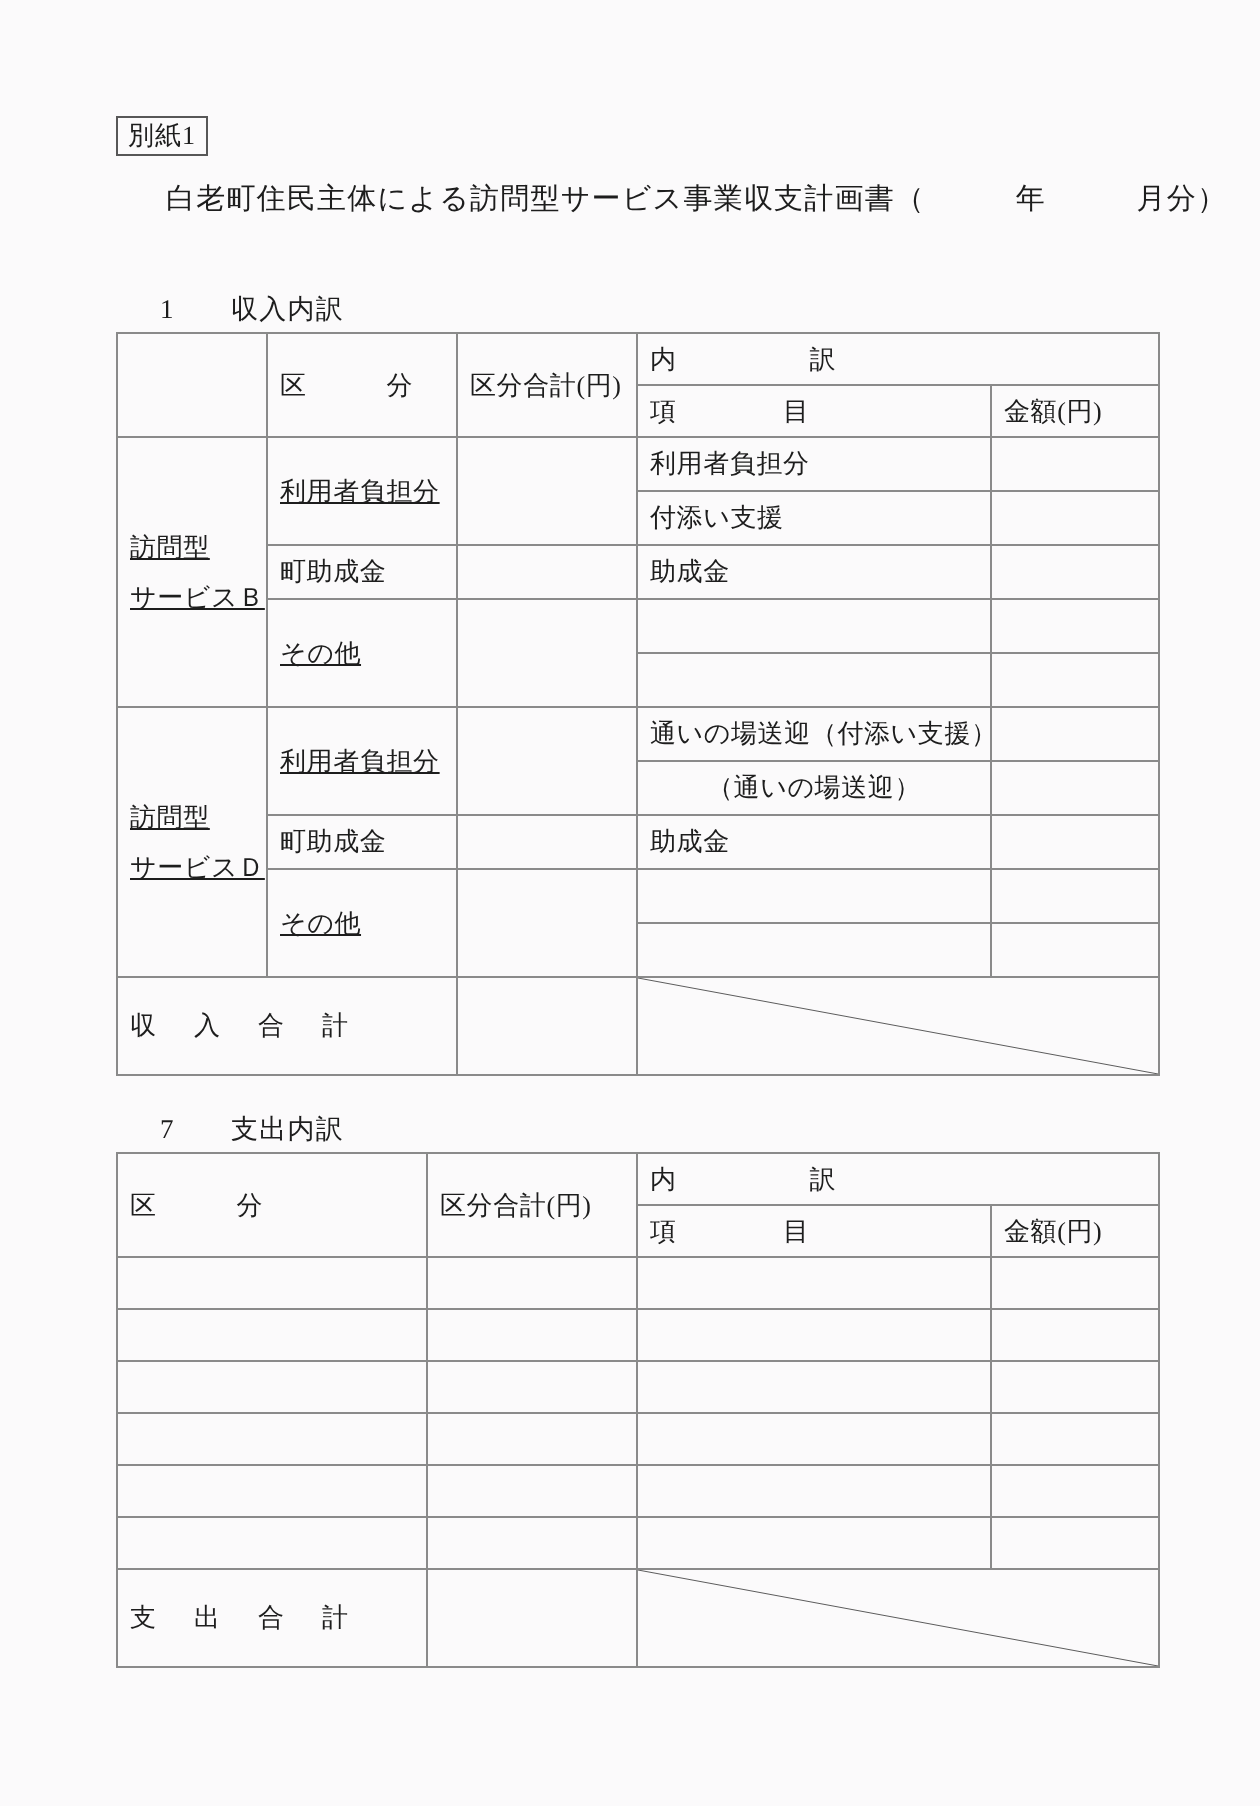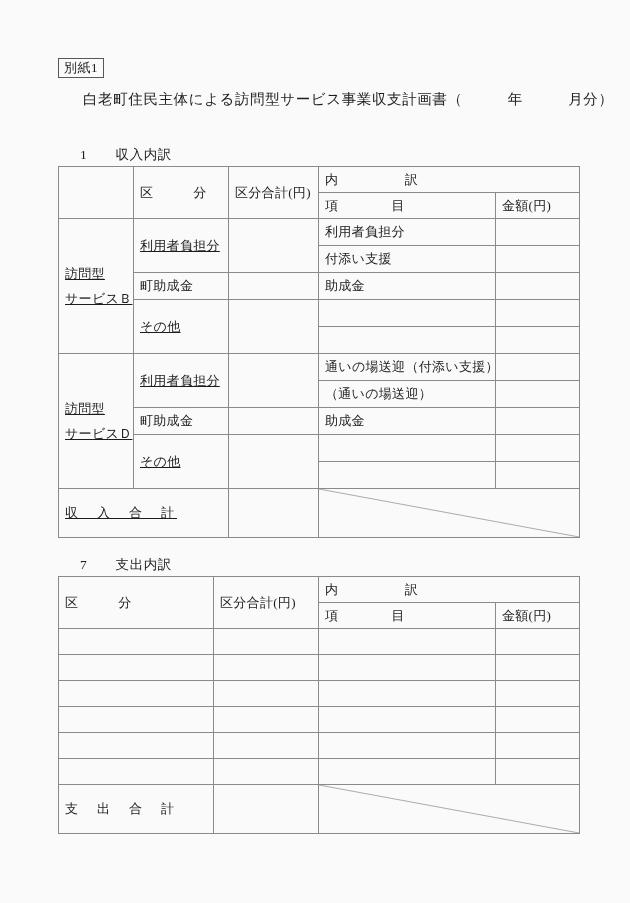--- a/index.html
+++ b/index.html
@@ -67,21 +67,21 @@
     border: 1px solid #8a8a8a;
     font-size: 13px;
     letter-spacing: 0.3px;
     padding: 0 6px;
     vertical-align: middle;
     white-space: pre;
     overflow: hidden;
   }
   .c { text-align: left; }
   .l { text-align: left; }
-  .r { text-align: left; }
+  .r { text-align: center; }
 
   .top-cell { vertical-align: top; padding-top: 6px; text-decoration: underline; }
 
   
   #table1 { left: 58px; top: 166px; width: 521px; }
   
   #table2 { left: 58px; top: 576px; width: 521px; }
 
   
   .diag {
@@ -183,21 +183,21 @@
         <td class="c" rowspan="2"></td>
         <td class="l" style="height:26px"></td>
         <td class="c"></td>
       </tr>
       <tr>
         <td class="l" style="height:26px"></td>
         <td class="c"></td>
       </tr>
 
       <tr>
-        <td class="c" colspan="2" style="height:37px; letter-spacing:3px;text-decoration:underline;">収　入　合　計</td>
+        <td class="c" colspan="2" style="height:37px; letter-spacing:3px;">収　入　合　計</td>
         <td class="c"></td>
         <td class="diag" colspan="2">
           <svg viewBox="0 0 100 100" preserveAspectRatio="none">
             <line x1="0" y1="0" x2="100" y2="100" stroke="#4a4a4a" stroke-width="0.45" vector-effect="non-scaling-stroke"></line>
           </svg>
         </td>
       </tr>
     </tbody>
   </table>
 

